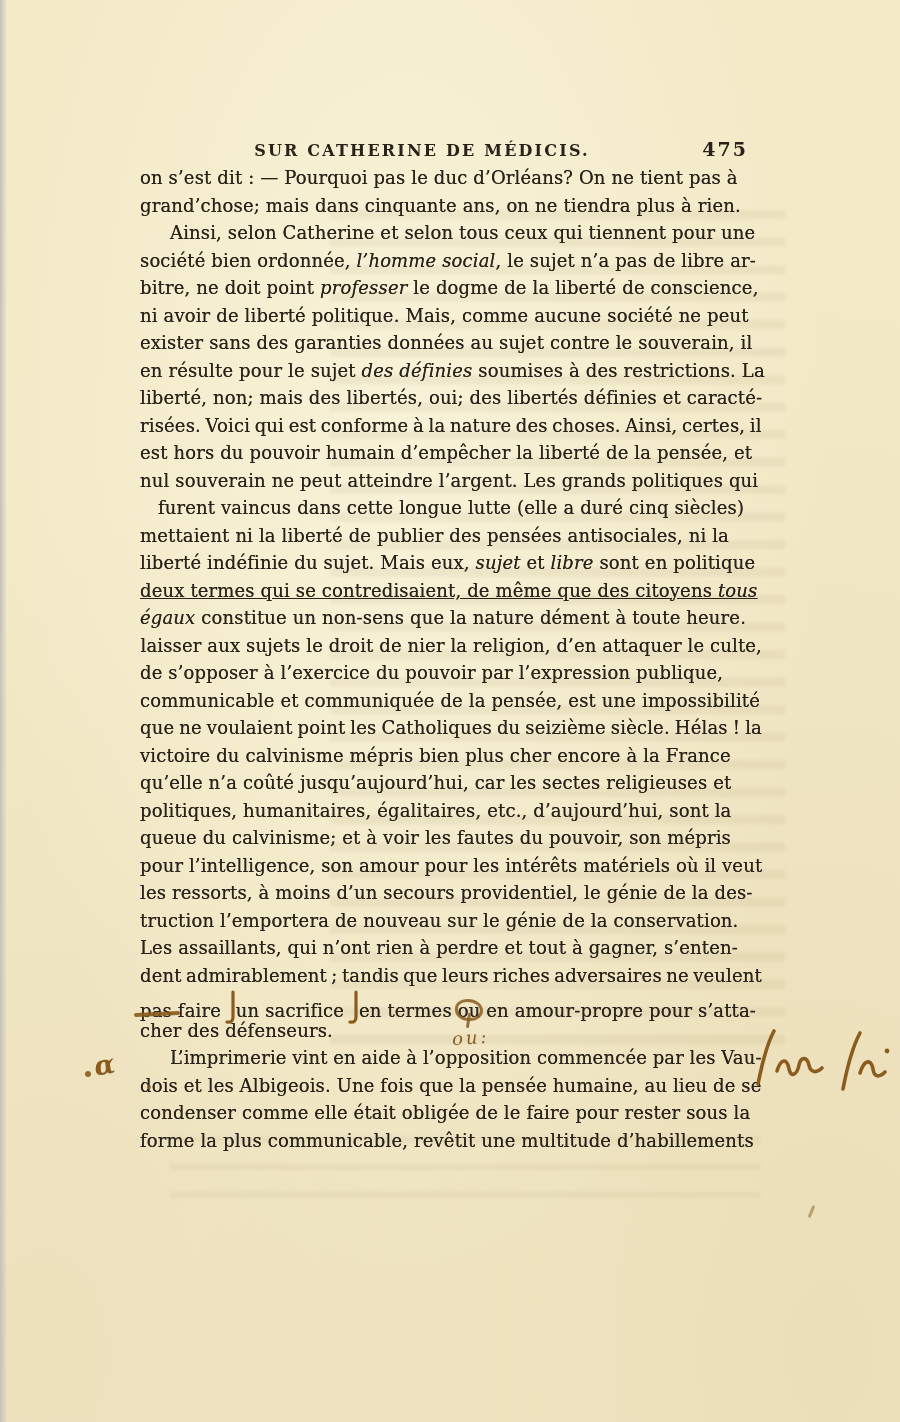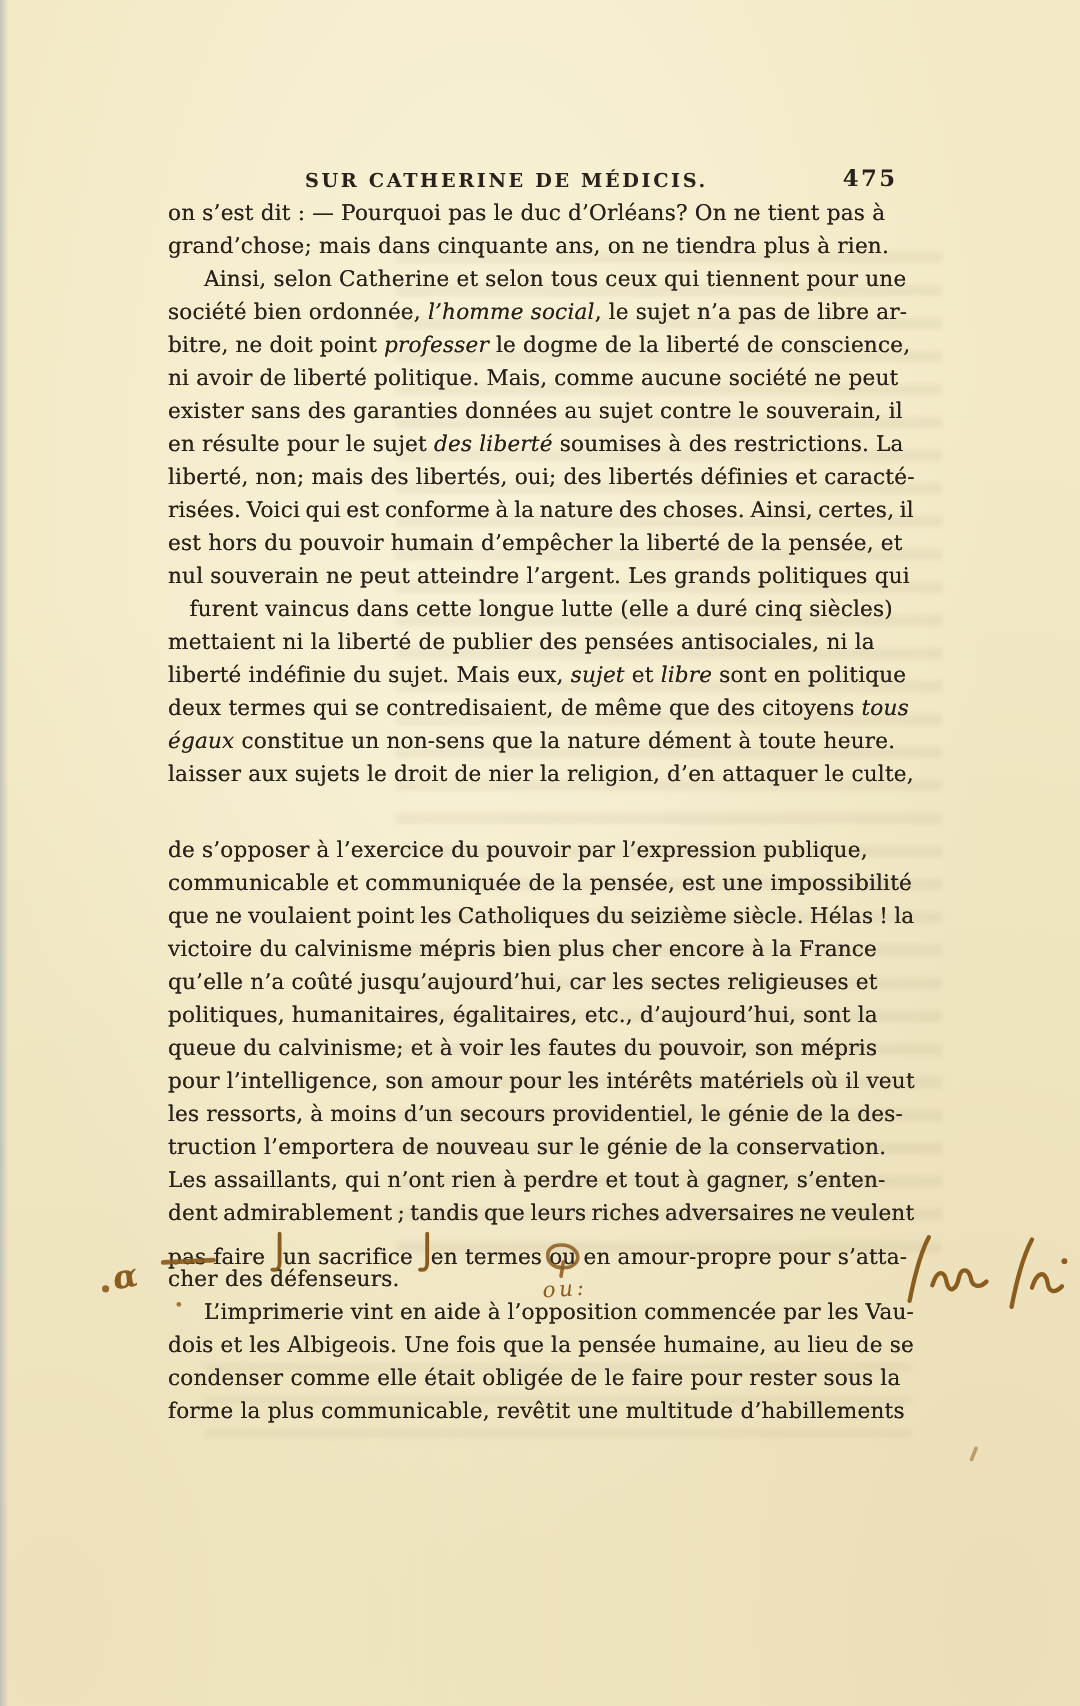--- a/index.html
+++ b/index.html
@@ -98,32 +98,32 @@
   </div>
 
   <div class="textblock">
       <div class="line" style="word-spacing: 0px;"><span>on s’est dit : — Pourquoi pas le duc d’Orléans? On ne tient pas à</span></div>
       <div class="line last" style="word-spacing: 0px;"><span>grand’chose; mais dans cinquante ans, on ne tiendra plus à rien.</span></div>
       <div class="line ind" style="word-spacing: 0px;"><span>Ainsi, selon Catherine et selon tous ceux qui tiennent pour une</span></div>
       <div class="line" style="word-spacing: 0px;"><span>société bien ordonnée, </span><span class="em">l’homme social</span><span>, le sujet n’a pas de libre ar-</span></div>
       <div class="line" style="word-spacing: 0px;"><span>bitre, ne doit point </span><span class="em">professer</span><span> le dogme de la liberté de conscience,</span></div>
       <div class="line" style="word-spacing: 0px;"><span>ni avoir de liberté politique. Mais, comme aucune société ne peut</span></div>
       <div class="line" style="word-spacing: 0px;"><span>exister sans des garanties données au sujet contre le souverain, il</span></div>
-      <div class="line" style="word-spacing: 0px;"><span>en résulte pour le sujet </span><span class="em">des liberté</span><span> soumises à des restrictions. La</span></div>
+      <div class="line" style="word-spacing: 0px;"><span>en résulte pour le sujet </span><span class="em">des définies</span><span> soumises à des restrictions. La</span></div>
       <div class="line" style="word-spacing: 0px;"><span>liberté, non; mais des libertés, oui; des libertés définies et caracté-</span></div>
       <div class="line" style="word-spacing: -1.25px;"><span>risées. Voici qui est conforme à la nature des choses. Ainsi, certes, il</span></div>
       <div class="line" style="word-spacing: 0px;"><span>est hors du pouvoir humain d’empêcher la liberté de la pensée, et</span></div>
       <div class="line" style="word-spacing: 0px;"><span>nul souverain ne peut atteindre l’argent. Les grands politiques qui</span></div>
       <div class="line" style="word-spacing: 0px; text-align: center;"><span>furent vaincus dans cette longue lutte (elle a duré cinq siècles)</span></div>
       <div class="line" style="word-spacing: 0px;"><span>mettaient ni la liberté de publier des pensées antisociales, ni la</span></div>
       <div class="line" style="word-spacing: 0px;"><span>liberté indéfinie du sujet. Mais eux, </span><span class="em">sujet</span><span> et </span><span class="em">libre</span><span> sont en politique</span></div>
-      <div class="line" style="word-spacing: 0px;"><span>deux termes qui se contredisaient, de même que des citoyens </span><span class="em">tous</span></div>
+      <div class="line" style="word-spacing: 0px; text-decoration: underline;"><span>deux termes qui se contredisaient, de même que des citoyens </span><span class="em">tous</span></div>
       <div class="line" style="word-spacing: 0px;"><span class="em">égaux</span><span> constitue un non-sens que la nature dément à toute heure.</span></div>
-      <div class="line" style="word-spacing: -0.0833333px;"><span>laisser aux sujets le droit de nier la religion, d’en attaquer le culte,</span></div>
-      <div class="line" style="word-spacing: 0px; margin-top: 36px;"><span>de s’opposer à l’exercice du pouvoir par l’expression publique,</span></div>
+      <div class="line" style="word-spacing: -0.0833333px; text-align: right;"><span>laisser aux sujets le droit de nier la religion, d’en attaquer le culte,</span></div>
+      <div class="line" style="word-spacing: 0px;"><span>de s’opposer à l’exercice du pouvoir par l’expression publique,</span></div>
       <div class="line" style="word-spacing: 0px;"><span>communicable et communiquée de la pensée, est une impossibilité</span></div>
       <div class="line" style="word-spacing: -0.818182px;"><span>que ne voulaient point les Catholiques du seizième siècle. Hélas ! la</span></div>
       <div class="line" style="word-spacing: 0px;"><span>victoire du calvinisme mépris bien plus cher encore à la France</span></div>
       <div class="line" style="word-spacing: 0px;"><span>qu’elle n’a coûté jusqu’aujourd’hui, car les sectes religieuses et</span></div>
       <div class="line" style="word-spacing: 0px;"><span>politiques, humanitaires, égalitaires, etc., d’aujourd’hui, sont la</span></div>
       <div class="line" style="word-spacing: 0px;"><span>queue du calvinisme; et à voir les fautes du pouvoir, son mépris</span></div>
       <div class="line" style="word-spacing: -0.1px;"><span>pour l’intelligence, son amour pour les intérêts matériels où il veut</span></div>
       <div class="line" style="word-spacing: 0px;"><span>les ressorts, à moins d’un secours providentiel, le génie de la des-</span></div>
       <div class="line" style="word-spacing: 0px;"><span>truction l’emportera de nouveau sur le génie de la conservation.</span></div>
       <div class="line" style="word-spacing: 0px;"><span>Les assaillants, qui n’ont rien à perdre et tout à gagner, s’enten-</span></div>

